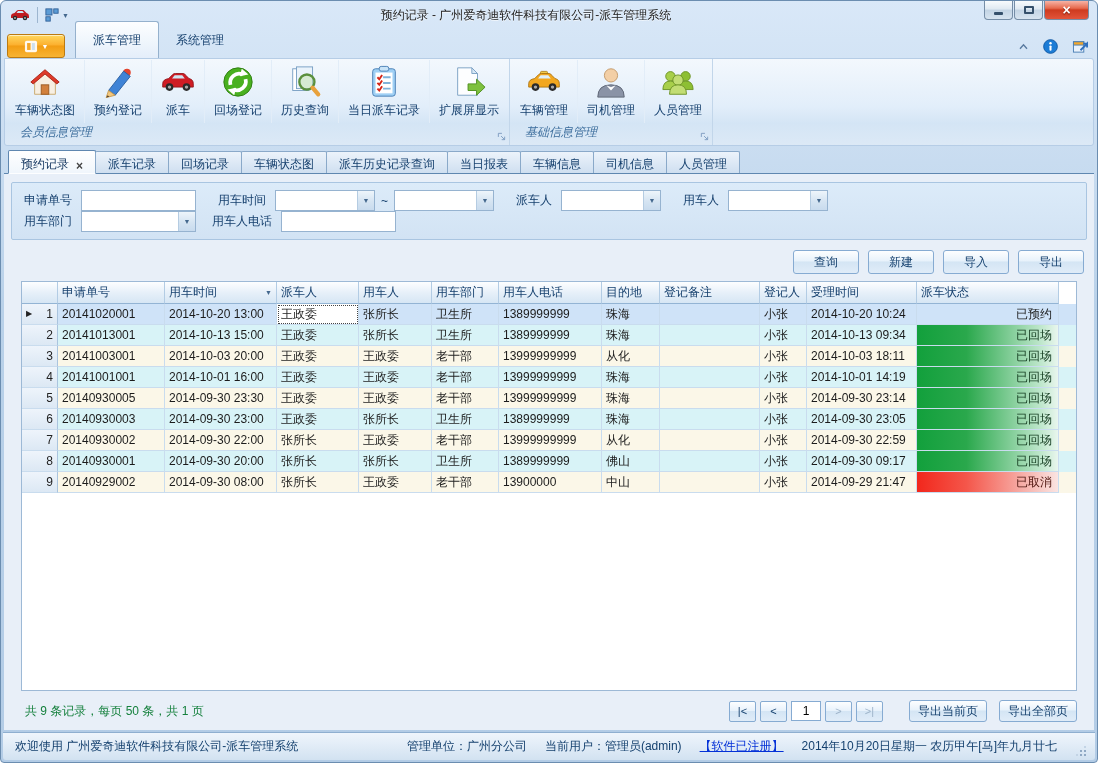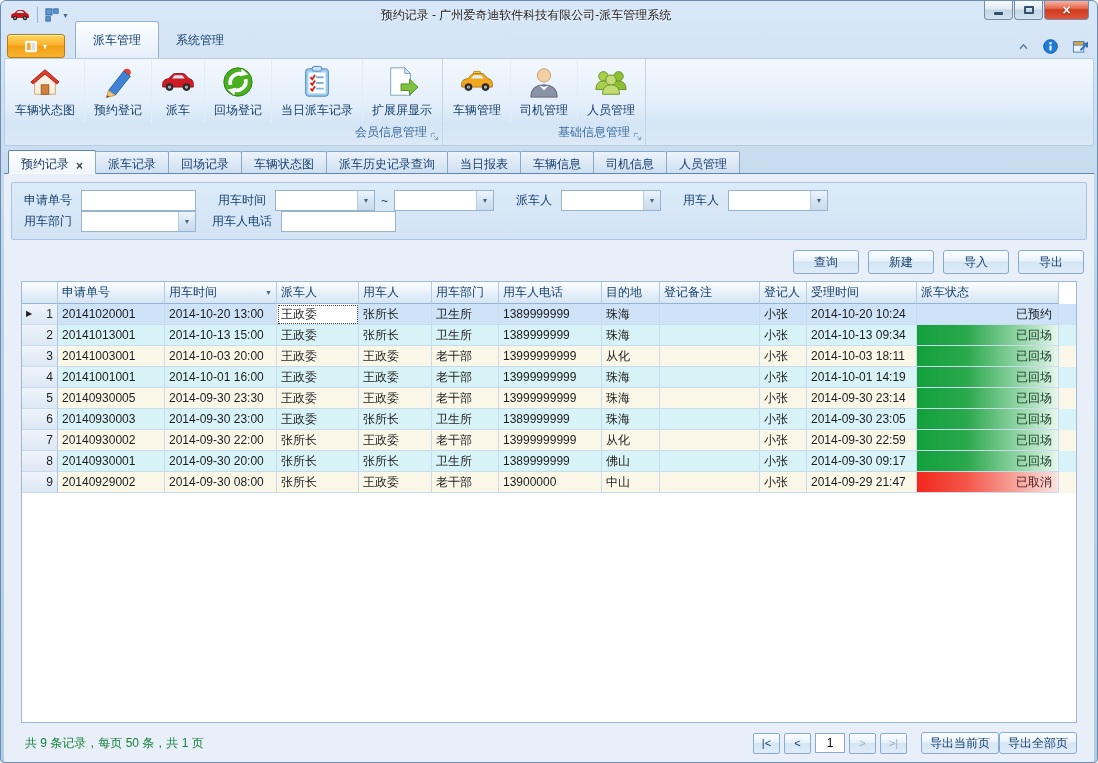--- a/index.html
+++ b/index.html
@@ -41,21 +41,21 @@
 
   
   .ribbon { height:88px; margin:0 3px; background:linear-gradient(#f3f8fd,#e2eefa 55%,#d4e5f5 75%,#dce9f6);
     border:1px solid #b6cde6; border-radius:0 3px 3px 3px; display:flex; }
   .rgroup { display:flex; flex-direction:column; border-right:1px solid #c2d6ea; position:relative; padding:1px 1px 0 1px; }
   .rgroup-buttons { display:flex; flex:1; }
   .rbtn { display:flex; flex-direction:column; align-items:center; justify-content:flex-start;
     padding:5px 9px 2px; gap:3px; color:#16406e; white-space:nowrap; cursor:default; }
   .rbtn + .rbtn { border-left:1px solid #e2edf8;align-items:center; }
   .rbtn svg { width:34px; height:34px; }
-  .rgroup-label { text-align:right; color:#3c6d9c; padding:1px 14px 4px; }
+  .rgroup-label { text-align:left; color:#3c6d9c; padding:1px 14px 4px;font-style:italic; }
   .launcher { position:absolute; right:3px; bottom:4px; }
   .launcher svg { width:9px; height:9px; display:block; }
 
   
   .doctabs { height:25px; margin:3px 3px 0; display:flex; align-items:flex-end;
     border-bottom:1px solid #5f87b0; padding-left:5px; }
   .dtabs-rest { display:flex; align-items:flex-end; }
   .dtab { height:22px; padding:0 12px; display:flex; align-items:flex-end; gap:7px; color:#16406e;
     background:linear-gradient(#ecf3fb,#cfdff0); border:1px solid #8aa9c9; border-bottom:none;
     border-radius:2px 2px 0 0; margin-left:-1px; white-space:nowrap; }
@@ -111,21 +111,21 @@
   .c6{width:103px}.c7{width:58px}.c8{width:100px}.c9{width:47px}.c10{width:110px}.c11{width:142px}
 
   .gridfooter { height:26px; margin-top:7px; display:flex; align-items:center; padding:0 10px 0 14px; }
   .summary { color:#15803d; }
   .spacer { flex:1; }
   .pbtn { width:27px; height:21px; border:1px solid #86abd2; border-radius:2px; color:#14406e;
     background:linear-gradient(#fdfeff,#e8f2fb 45%,#d4e5f4 50%,#e0ecf8); margin-left:4px; font-size:11px; font-family:inherit; }
   .pbtn.dim { color:#9db3c9; }
   .page-input { width:30px; height:20px; border:1px solid #86abd2; margin-left:4px; text-align:center; font-size:12px; font-family:inherit; }
   .gap { width:14px; }
-  .gridfooter .btn.wide { margin-left:0; }
+  .gridfooter .btn.wide { margin-left:12px; }
 
   
   .statusbar { height:28px; margin:2px 2px 2px; border-top:1px solid #8fafd0; border-radius:0 0 3px 3px;
     background:linear-gradient(#eff5fc,#d2e2f1); display:flex; align-items:center; padding:0 8px 0 12px;
     color:#14406e; gap:18px; white-space:nowrap; }
   .sb-spacer { flex:1; }
   .license { color:#0431d7; text-decoration:underline; cursor:pointer; }
   .grip { width:12px; height:12px; position:relative; align-self:flex-end; margin-bottom:3px; }
   .grip::before { content:""; position:absolute; right:1px; bottom:1px; width:2px; height:2px; background:#90a9c4;
     box-shadow:-4px 0 #90a9c4, 0 -4px #90a9c4, -8px 0 #c3d4e5, 0 -8px #c3d4e5, -4px -4px #90a9c4; }
@@ -234,20 +234,29 @@
         </div>
         <div class="rbtn">
           <svg viewBox="0 0 36 36">
               <circle cx="18" cy="18" r="15" fill="#49b01f" stroke="#2f7d12"></circle>
               <path d="M10 21 A9.5 9.5 0 0 1 23 10" stroke="#fff" stroke-width="4" fill="none"></path>
               <path d="M26 15 A9.5 9.5 0 0 1 13 26" stroke="#fff" stroke-width="4" fill="none"></path>
               <path d="M22 4 L29 10 L20 12 Z" fill="#fff"></path>
               <path d="M14 32 L7 26 L16 24 Z" fill="#fff"></path>
             </svg>
           <span class="rlabel">回场登记</span>
+        </div>
+        <div class="rbtn">
+          <svg viewBox="0 0 36 36">
+              <rect x="5" y="4" width="17" height="23" fill="#fff" stroke="#7aa0c4"></rect>
+              <rect x="9" y="2" width="17" height="23" fill="#eaf3fb" stroke="#7aa0c4"></rect>
+              <circle cx="20" cy="18" r="8" fill="rgba(190,225,160,0.45)" stroke="#5a8f3c" stroke-width="2.5"></circle>
+              <line x1="26" y1="24" x2="32" y2="31" stroke="#e8a13c" stroke-width="4.5" stroke-linecap="round"></line>
+            </svg>
+          <span class="rlabel">历史查询</span>
         </div>
         <div class="rbtn">
           <svg viewBox="0 0 36 36">
               <rect x="6" y="4" width="24" height="29" rx="3" fill="#9fd0f5" stroke="#4a7fb5"></rect>
               <rect x="9" y="8" width="18" height="22" fill="#fff"></rect>
               <rect x="13" y="1.5" width="10" height="5" rx="2" fill="#c9e4f8" stroke="#4a7fb5"></rect>
               <line x1="17" y1="13" x2="25" y2="13" stroke="#7fb2d9" stroke-width="2"></line>
               <line x1="17" y1="19" x2="25" y2="19" stroke="#7fb2d9" stroke-width="2"></line>
               <line x1="17" y1="25" x2="25" y2="25" stroke="#7fb2d9" stroke-width="2"></line>
               <path d="M11 13 l2 2 l3 -4.5" stroke="#d42618" stroke-width="2" fill="none"></path>
@@ -619,14 +628,23 @@
       <button class="pbtn">&lt;</button>
       <input class="page-input" value="1" style="">
       <button class="pbtn dim">&gt;</button>
       <button class="pbtn dim">&gt;|</button>
       <span class="gap"></span>
       <button class="btn wide">导出当前页</button>
       <button class="btn wide">导出全部页</button>
     </div>
   </div>
 
+  <div class="statusbar">
+    <span>欢迎使用 广州爱奇迪软件科技有限公司-派车管理系统</span>
+    <span class="sb-spacer"></span>
+    <span>管理单位：广州分公司</span>
+    <span>当前用户：管理员(admin)</span>
+    <a class="license">【软件已注册】</a>
+    <span>2014年10月20日星期一 农历甲午[马]年九月廿七</span>
+    <span class="grip"></span>
+  </div>
 
 </div>
 
 </body></html>

